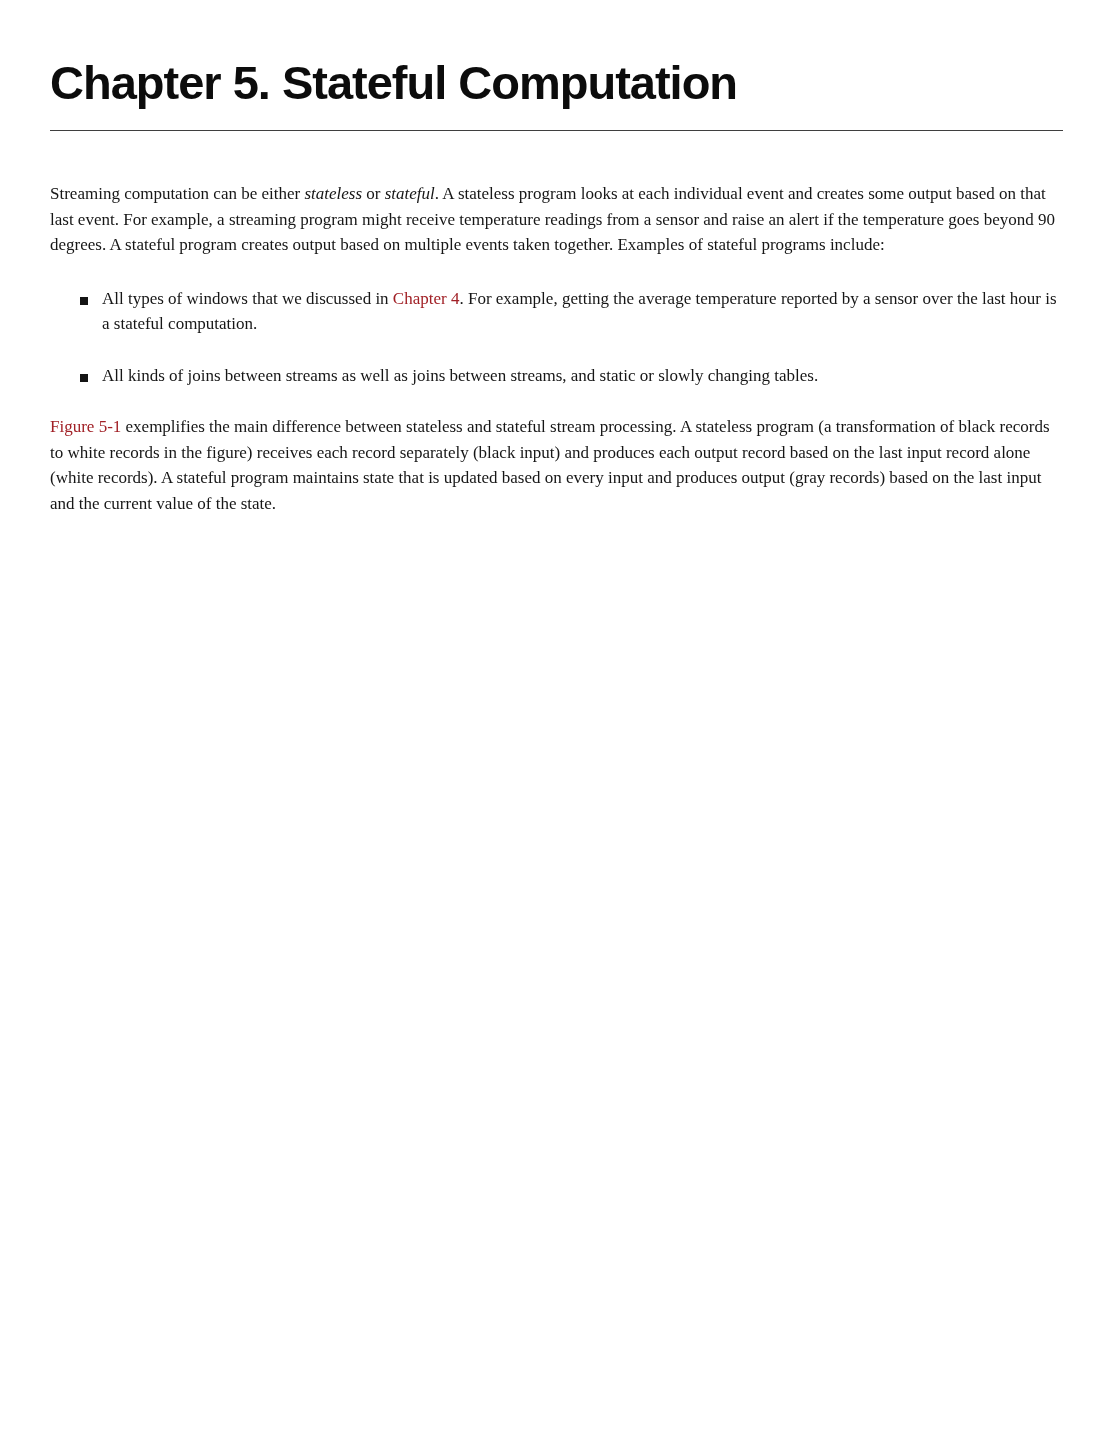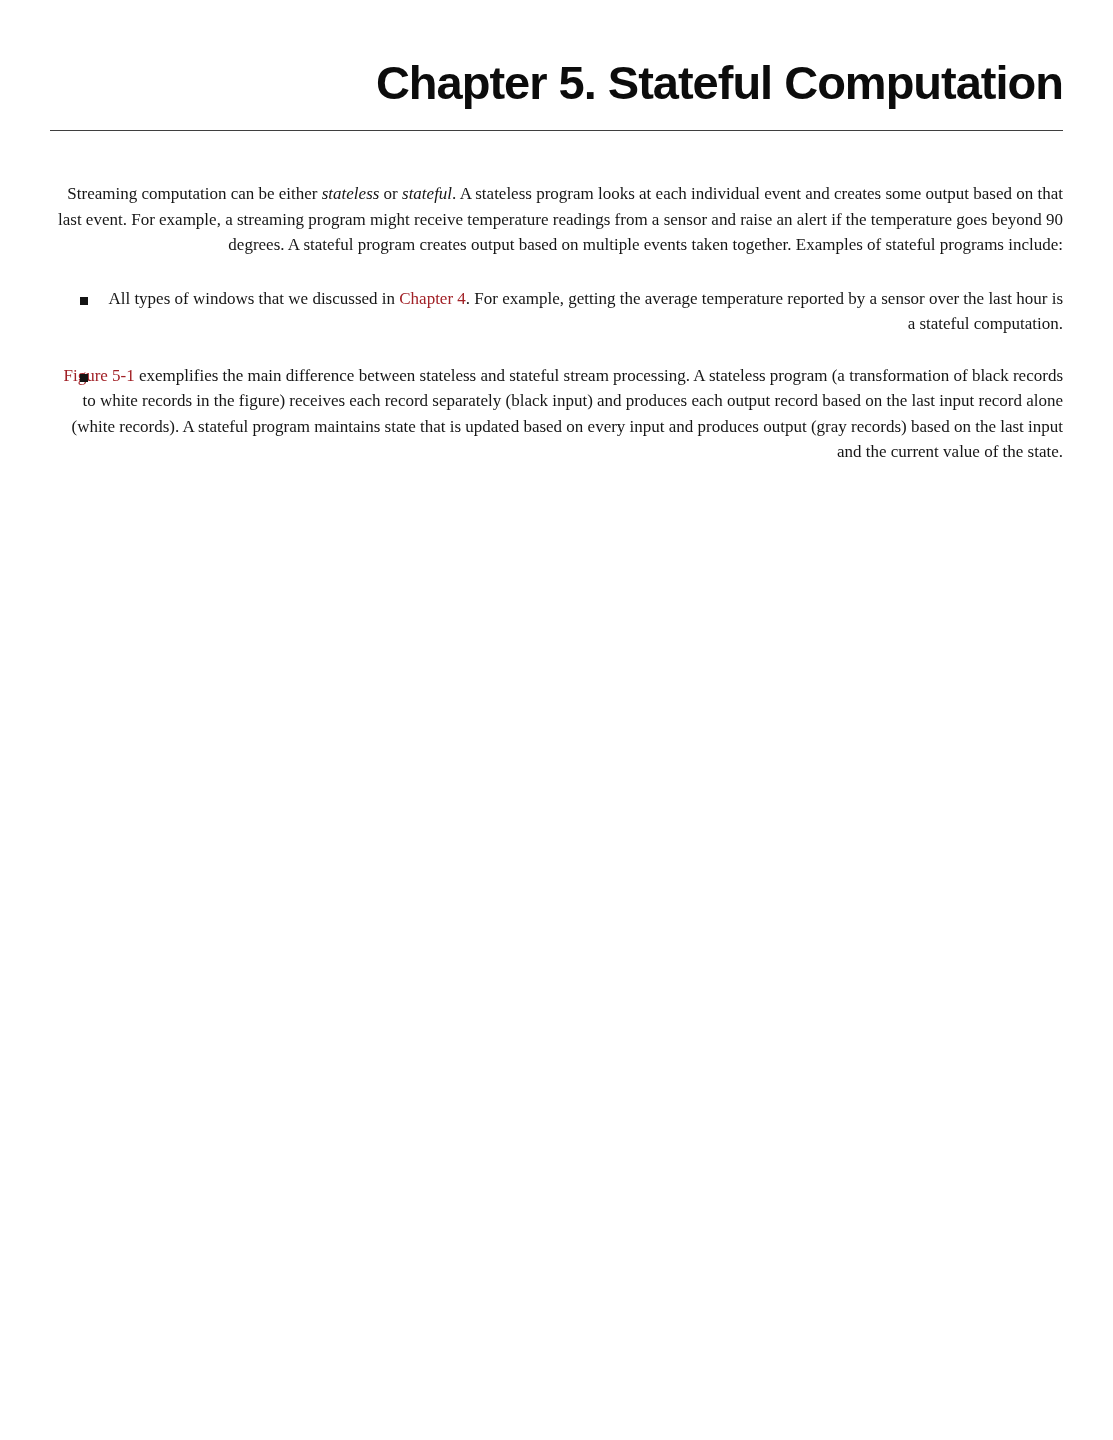--- a/index.html
+++ b/index.html
@@ -1,15 +1,15 @@
 <!DOCTYPE html>
 <html style="--link-color: #a12026;"><head>
 <meta charset="utf-8">
 <style>
-  * { box-sizing: border-box; text-align: right; }
+  * { box-sizing: border-box; }
   html, body { margin: 0; padding: 0; background: #e9e9e9; }
   .page {
     position: relative;
     width: 1113px;
     height: 1440px;
     margin: 0 auto;
     background: #ffffff;
     padding: 50px 50px 0 50px;
     font-family: "Liberation Serif", serif;
     color: #161616;
@@ -78,20 +78,21 @@
     <ul class="square-list">
       <li>
         <span class="bullet"></span>
         <span><span>All types of windows that we discussed in </span><a href="#" class="link">Chapter 4</a><span>. For example, getting the average temperature reported by a sensor over the last hour is a stateful computation.</span></span>
       </li>
       <li>
         <span class="bullet"></span>
       </li>
       <li>
         <span class="bullet"></span>
+        <span><span>All kinds of joins between streams as well as joins between streams, and static or slowly changing tables.</span></span>
       </li>
     </ul>
 
     <p class="para"><a href="#" class="link">Figure 5-1</a><span> exemplifies the main difference between stateless and stateful stream processing. A stateless program (a transformation of black records to white records in the figure) receives each record separately (black input) and produces each output record based on the last input record alone (white records). A stateful program maintains state that is updated based on every input and produces output (gray records) based on the last input and the current value of the state.</span></p>
 
   </div>
 
 </div>
 
 </body></html>

